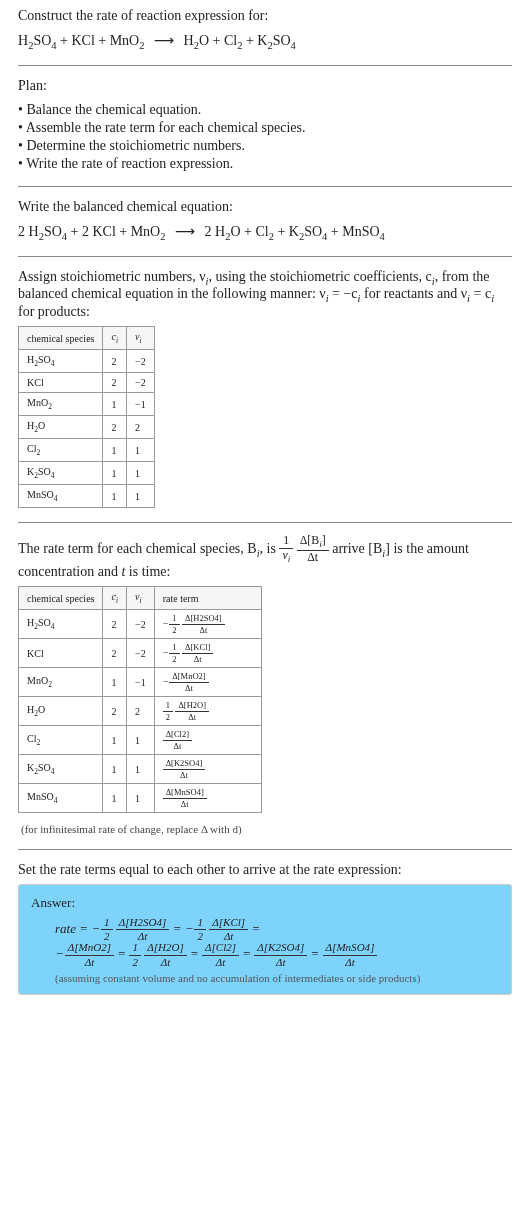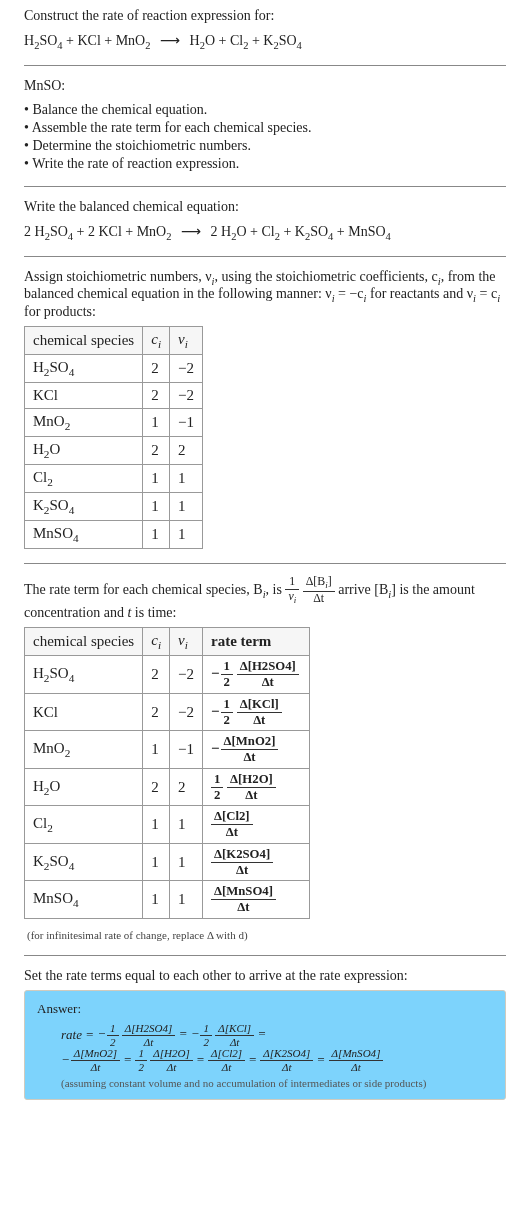--- a/index.html
+++ b/index.html
@@ -5,21 +5,21 @@
   body {
     margin: 0;
     padding: 0;
     font-family: Georgia, 'Times New Roman', serif;
     font-size: 14px;
     color: #222;
     background: #fff;
     width: 530px;
   }
   .container {
-    padding: 8px 24px;
+    padding: 8px 18px;
   }
   .section {
     margin-bottom: 14px;
   }
   .section-header {
     font-size: 14px;
     margin-bottom: 8px;
   }
   .formula {
     font-family: Georgia, serif;
@@ -37,25 +37,25 @@
   table {
     border-collapse: collapse;
     margin: 6px 0 10px 0;
   }
   td, th {
     border: 1px solid #999;
     padding: 4px 10px;
     text-align: left;
     font-weight: normal;
     font-family: Georgia, serif;
-    font-size: 15px;
+    font-size: 10px;
   }
   th { background: #f6f6f6; }
   .tight-table td, .tight-table th { padding: 4px 8px; }
-  .rate-col { min-width: 90px; font-weight: bold; }
+  .rate-col { min-width: 90px; }
   .frac {
     display: inline-block;
     text-align: center;
     vertical-align: middle;
     font-size: 0.85em;
     line-height: 1;
   }
   .frac .num { display:block; border-bottom:1px solid #333; padding:0 3px 1px 3px;}
   .frac .den { display:block; padding:1px 3px 0 3px;}
   .small-note {
@@ -102,21 +102,21 @@
       <span class="arrow">⟶</span>
       <span>
         <span>H</span><span class="sub">2</span><span>O + Cl</span><span class="sub">2</span><span> + K</span><span class="sub">2</span><span>SO</span><span class="sub">4</span>
       </span>
     </div>
   </div>
 
   <div class="divider"></div>
 
   <div class="section">
-    <div class="section-header">MnSO:</div>
+    <div class="section-header">Plan:</div>
     <div class="bullet-line">• Balance the chemical equation.</div>
     <div class="bullet-line">• Assemble the rate term for each chemical species.</div>
     <div class="bullet-line">• Determine the stoichiometric numbers.</div>
     <div class="bullet-line">• Write the rate of reaction expression.</div>
   </div>
 
   <div class="divider"></div>
 
   <div class="section">
     <div class="section-header">Write the balanced chemical equation:</div>

